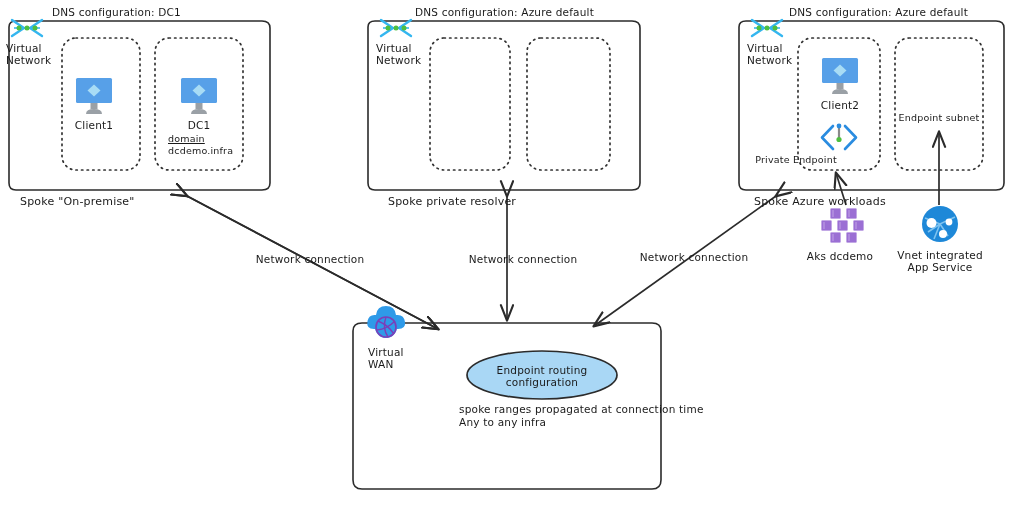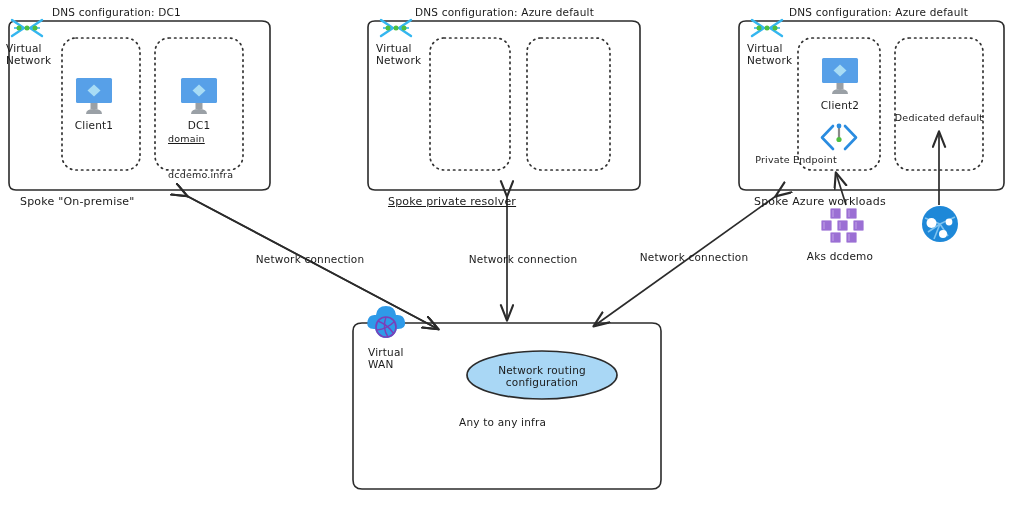--- a/index.html
+++ b/index.html
@@ -184,41 +184,44 @@
       </g>
     </g>
   </svg>
 
   <div class="lbl t11" style="left:52px;top:6px;">DNS configuration: DC1</div>
   <div class="lbl t11" style="left:6px;top:42px;">Virtual
 Network</div>
   <div class="lbl t11 ctr" style="left:94px;top:119px;">Client1</div>
   <div class="lbl t11 ctr" style="left:199px;top:119px;">DC1</div>
   <div class="lbl small" style="left:168px;top:133px;text-decoration:underline;">domain</div>
-  <div class="lbl small" style="left:168px;top:145px;margin-top:24px;">dcdemo.infra</div>
+  <div class="lbl small" style="left:168px;top:145px;">dcdemo.infra</div>
   <div class="lbl t12" style="left:20px;top:196px;">Spoke "On-premise"</div>
 
   <div class="lbl t11" style="left:415px;top:6px;">DNS configuration: Azure default</div>
   <div class="lbl t11" style="left:376px;top:42px;">Virtual
 Network</div>
-  <div class="lbl t12" style="left:388px;top:196px;text-decoration:underline;">Spoke private resolver</div>
+  <div class="lbl t12" style="left:388px;top:196px;">Spoke private resolver</div>
 
   <div class="lbl t11" style="left:789px;top:6px;">DNS configuration: Azure default</div>
   <div class="lbl t11" style="left:747px;top:42px;">Virtual
 Network</div>
   <div class="lbl t11 ctr" style="left:840px;top:99px;">Client2</div>
   <div class="lbl small ctr" style="left:796px;top:154px;">Private Endpoint</div>
-  <div class="lbl small ctr" style="left:939px;top:112px;">Dedicated default</div>
+  <div class="lbl small ctr" style="left:939px;top:112px;">Endpoint subnet</div>
   <div class="lbl t12" style="left:754px;top:196px;">Spoke Azure workloads</div>
 
   <div class="lbl t11 ctr" style="left:840px;top:250px;">Aks dcdemo</div>
+  <div class="lbl t11 ctr" style="left:940px;top:249px;text-align:center;">Vnet integrated
+App Service</div>
 
   <div class="lbl t11 ctr" style="left:310px;top:253px;">Network connection</div>
   <div class="lbl t11 ctr" style="left:523px;top:253px;">Network connection</div>
   <div class="lbl t11 ctr" style="left:694px;top:251px;">Network connection</div>
 
   <div class="lbl t11" style="left:368px;top:346px;">Virtual
 WAN</div>
-  <div class="lbl t11 ctr" style="left:542px;top:364px;text-align:center;">Network routing
+  <div class="lbl t11 ctr" style="left:542px;top:364px;text-align:center;">Endpoint routing
 configuration</div>
+  <div class="lbl t11" style="left:459px;top:403px;">spoke ranges propagated at connection time</div>
   <div class="lbl t11" style="left:459px;top:416px;">Any to any infra</div>
 
 </div>
 
 </body></html>

